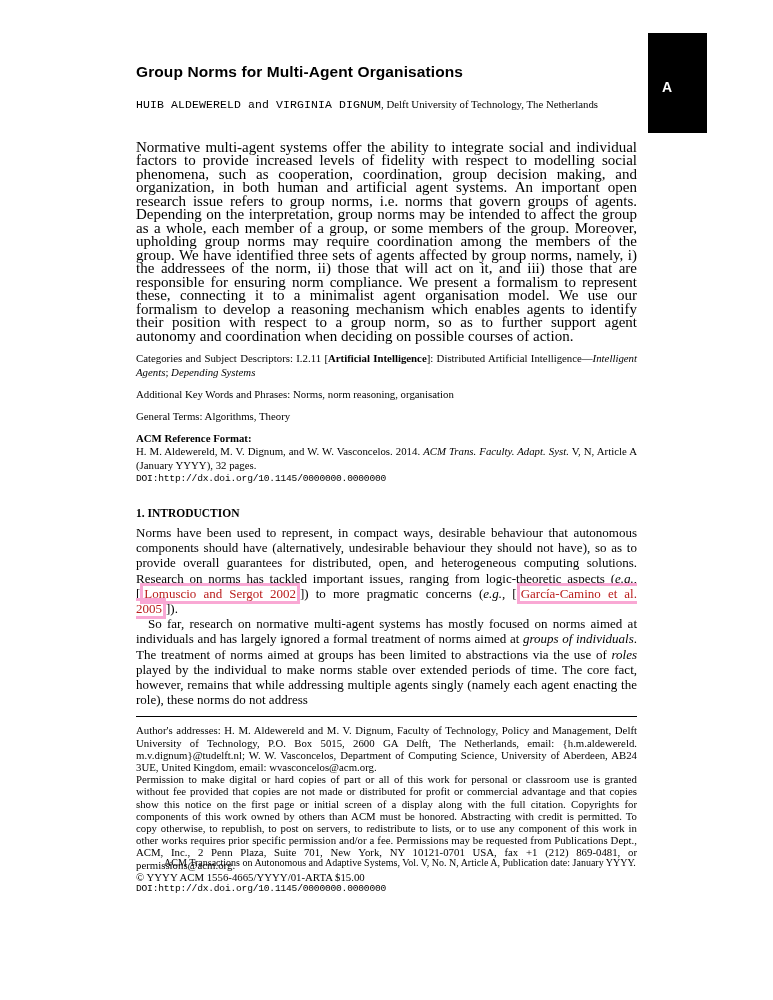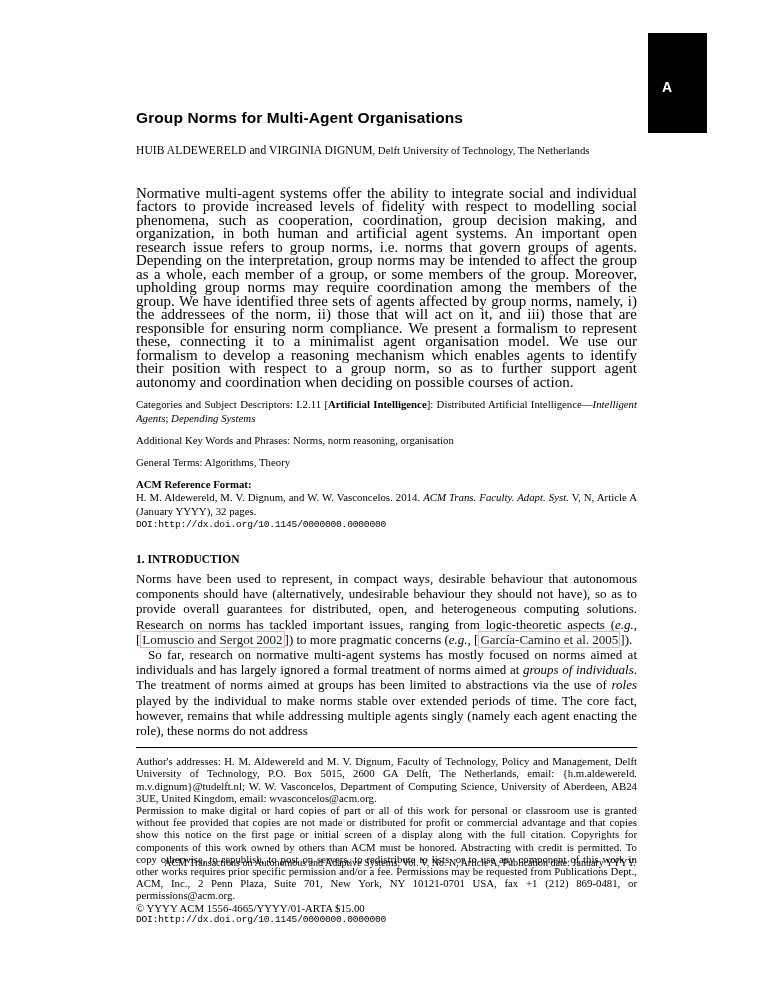--- a/index.html
+++ b/index.html
@@ -11,42 +11,42 @@
     position:absolute; left:648px; top:33px; width:59px; height:100px;
     background:#000;
   }
   .badge span {
     position:absolute; left:14px; top:46px;
     font-family:"Liberation Sans", sans-serif; font-weight:bold;
     font-size:14px; color:#fff;
   }
   .content { position:absolute; left:136px; top:0; width:501px; }
   .title {
-    margin:108px 0 0 0; font-family:"Liberation Sans", sans-serif;
+    margin:62px 0 0 0; font-family:"Liberation Sans", sans-serif;
     font-weight:bold; font-size:15.5px; line-height:19px; letter-spacing:0.1px;
   }
   .authors { margin-top:17px; }
   .author-line { font-size:11.5px; line-height:13.8px; }
-  .au { font-family:Liberation Serif, serif; letter-spacing:0.1px;text-align:center; }
+  .au { font-family:Liberation Mono, monospace; letter-spacing:0.1px;text-align:center; }
   .aff { font-family:"Liberation Serif", serif; font-size:10.8px; }
   .abstract {
     margin:29px 0 0 0; font-size:15px; line-height:13.5px; text-align:justify;
   }
   .fm { margin:9px 0 0 0; font-size:10.8px; line-height:13.2px; text-align:justify; }
   .acmref { margin-top:9px; font-size:10.8px; line-height:13.2px; }
   .acmref p { margin:0; text-align:justify; }
   .acmref-heading { font-weight:bold; }
   .mono { font-family:"Liberation Mono", monospace; font-size:9.6px; letter-spacing:-0.2px; }
   .sec-heading {
     margin:21px 0 0 0; font-family:Liberation Serif, serif;
     font-weight:bold; font-size:11.5px; line-height:14px;
   }
   .body-par { margin:5px 0 0 0; font-size:13px; line-height:15.2px; text-align:justify; }
   .body-par.p2 { margin:0; text-indent:12px; }
-  .cite { border:1px solid #f9a8d4; padding:0 1px; color:#0f172a; text-decoration:none; }
+  .cite { border:3px solid #f9a8d4; padding:0 1px; color:#b91c1c; text-decoration:none; }
   .fnrule { margin-top:9px; border-top:1px solid #000; height:0; }
   .footnotes { margin-top:7px; font-size:10.8px; line-height:12.2px; text-align:justify; }
   .footnotes p { margin:0; }
   .footer {
     position:absolute; top:857px; left:150px; width:500px;
     text-align:center; font-size:10px;
   }
 </style>
 </head>
 <body>

